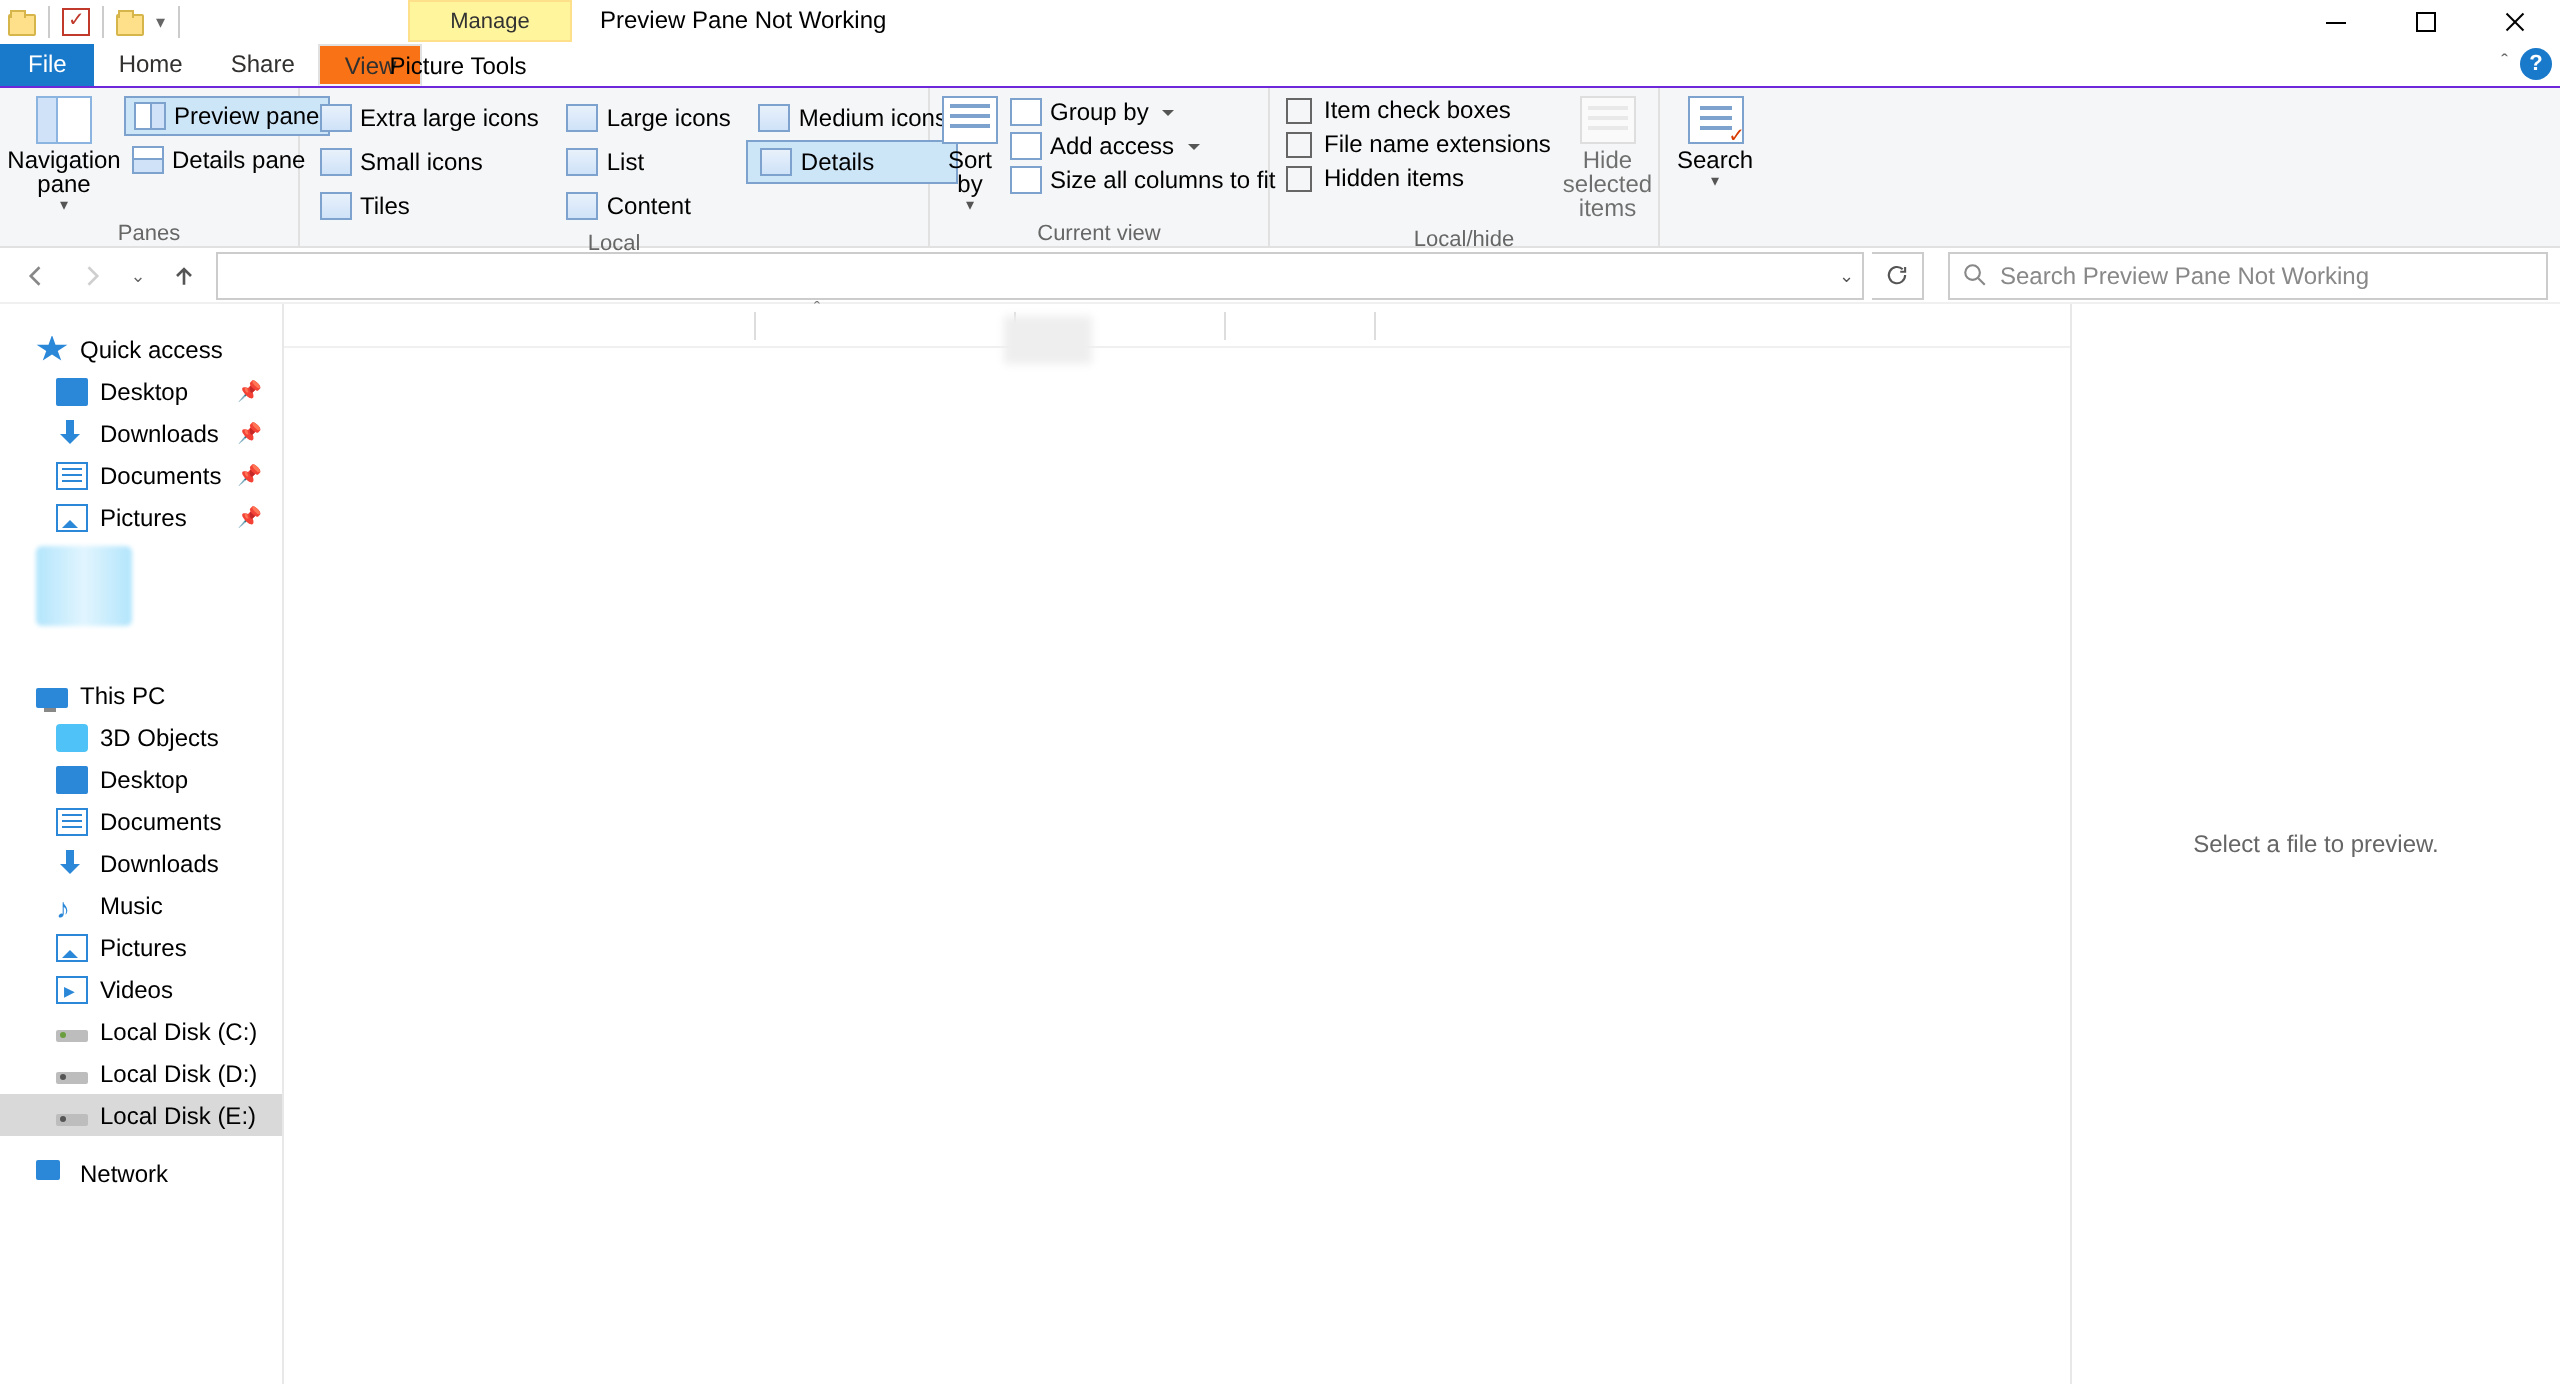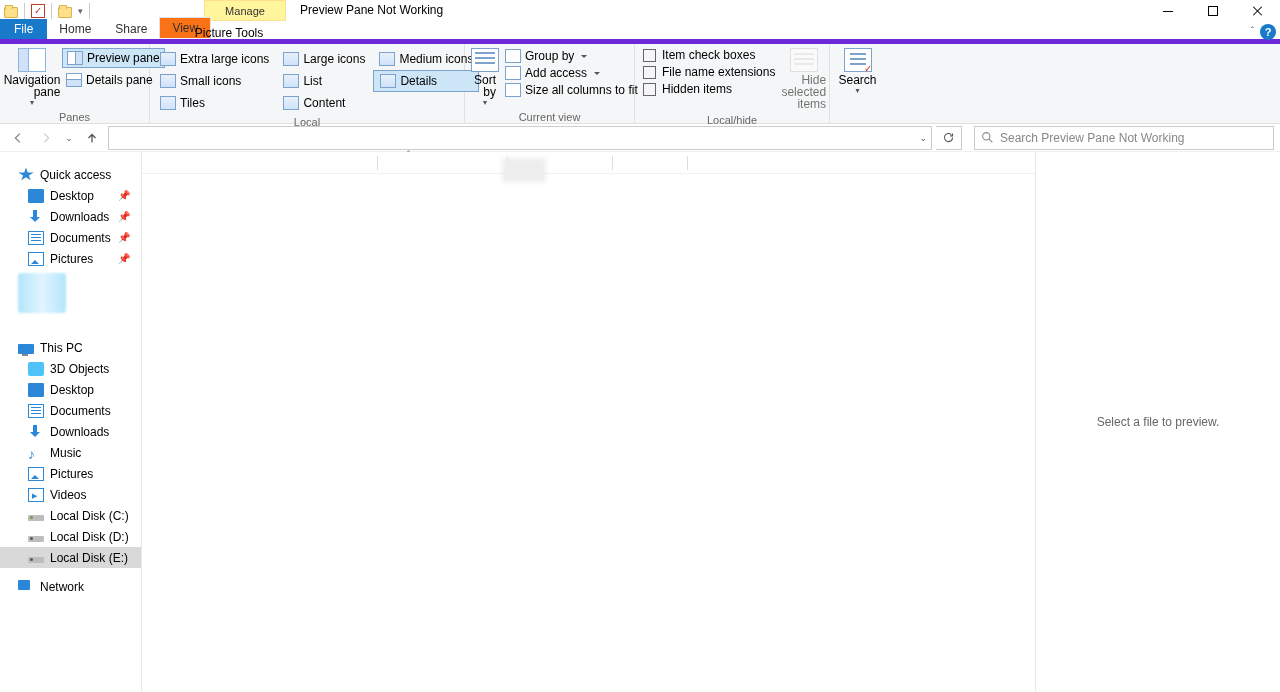--- a/index.html
+++ b/index.html
@@ -17,37 +17,37 @@
 
 .window-controls { margin-left:auto; display:flex; }
 .win-btn { width:45px; height:22px; display:flex; align-items:center; justify-content:center; color:#000; }
 .icon-min { width:10px; height:1px; background:#000; }
 .icon-max { width:10px; height:10px; border:1px solid #000; }
 .icon-close { position:relative; width:12px; height:12px; }
 .icon-close::before,.icon-close::after{content:"";position:absolute;left:5px;top:0;width:1px;height:12px;background:#000;}
 .icon-close::before{transform:rotate(45deg);} .icon-close::after{transform:rotate(-45deg);}
 
 
-.tabs-row { height:22px; display:flex; align-items:flex-end; border-bottom:5px solid #6d28d9; background:#fff; position:relative;}
+.tabs-row { height:22px; display:flex; border-bottom:1px solid #6d28d9; background:#fff; position:relative;}
 .tab { padding:3px 12px; color:#323130; cursor:default; }
 .tab.file { background:#1979ca; color:#fff; padding:3px 14px; }
 .tab.active { background:#f97316; border:1px solid #e1e1e1; border-bottom:1px solid #f5f6f7; }
 .context-tab { position:absolute; left:188px; top:0; width:82px; text-align:center; padding-top:4px; }
 .ribbon-toggle { position:absolute; right:26px; top:4px; font-size:10px; color:#666;}
 .help-circ { position:absolute; right:4px; top:2px; width:16px; height:16px; border-radius:50%; background:#1979ca; color:#fff; text-align:center; line-height:16px; font-size:11px; font-weight:bold;}
 
 
 .ribbon { height:80px; background:#f5f6f7; border-bottom:1px solid #e1e1e1; display:flex; }
 .ribbon-group { border-right:1px solid #e1e1e1; display:flex; flex-direction:column; padding:2px 4px 0; }
 .group-body { flex:1; display:flex; align-items:flex-start; }
 .group-label { text-align:center; color:#666; font-size:11px; padding:2px 0 3px; }
 
 .big-btn { display:flex; flex-direction:column; align-items:center; justify-content:center; width:56px; padding:2px 2px; }
 .big-btn .bicon{ width:28px; height:24px; margin-bottom:2px; }
-.big-btn .blabel { text-align:right; line-height:12px; }
+.big-btn .blabel { text-align:center; line-height:12px; }
 
 .nav-pane-icon { background:#fff; border:1px solid #8cb4e0; position:relative; }
 .nav-pane-icon::after{content:"";position:absolute;left:0;top:0;width:9px;height:100%;background:#cfe2f8;border-right:1px solid #8cb4e0;}
 
 .small-btn-col { display:flex; flex-direction:column; gap:2px; padding:2px 2px; }
 .small-btn { display:flex; align-items:center; gap:4px; padding:1px 4px; height:20px; white-space:nowrap;}
 .small-btn.selected { background:#cde6f7; border:1px solid #7da2ce; }
 .small-btn .sicon{ width:16px; height:14px; display:inline-block; border:1px solid #7da2ce; background:#fff; position:relative;}
 .sicon.preview::after{content:"";position:absolute;right:0;top:0;bottom:0;width:6px;background:#cfe2f8;border-left:1px solid #7da2ce;}
 .sicon.details-pane::after{content:"";position:absolute;bottom:0;left:0;right:0;height:6px;background:#cfe2f8;border-top:1px solid #7da2ce;}

